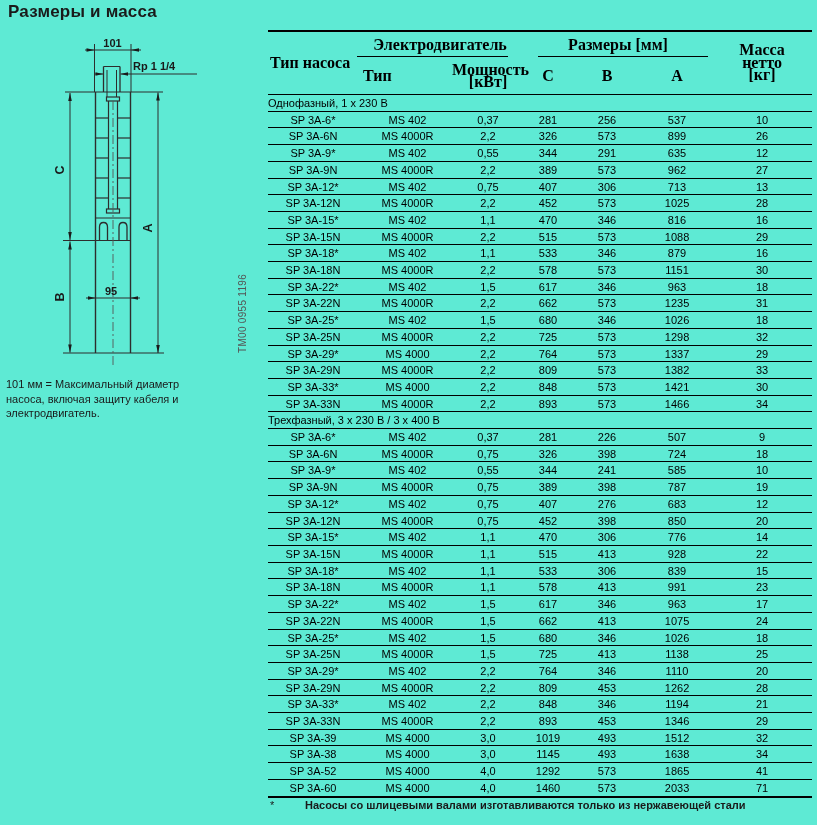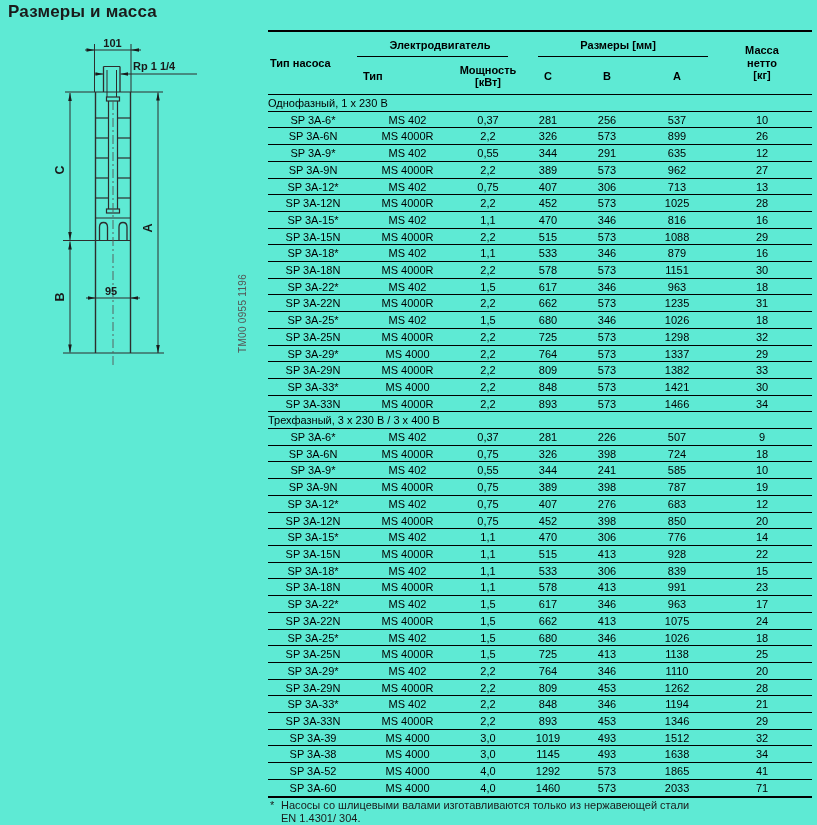--- a/index.html
+++ b/index.html
@@ -18,39 +18,39 @@
            font-size:10px;color:#555;white-space:nowrap;letter-spacing:.3px;}
 
   .caption{position:absolute;left:6px;top:377px;width:210px;font-size:11px;line-height:14.5px;color:#1a1a1a;}
 
   .table-wrap{position:absolute;left:268px;top:30px;width:544px;}
   table{border-collapse:collapse;width:544px;table-layout:fixed;
         border-top:2.5px solid #000;border-bottom:2.5px solid #000;}
   col.w1{width:88px;} col.w2{width:96px;} col.w3{width:72px;} col.w4{width:48px;}
   col.w5{width:70px;} col.w6{width:70px;} col.w7{width:100px;}
 
-  thead th{font-weight:bold;font-size:11px;line-height:12.5px;padding:2px 0;vertical-align:middle;color:#000;}
+  thead th{font-weight:bold;font-size:16px;line-height:12.5px;padding:2px 0;vertical-align:middle;color:#000;font-family:Liberation Serif, serif;}
   th.th-pump{text-align:left;padding-left:2px;border-bottom:1.8px solid #000;margin-left:43px;}
   th.th-mass{text-align:center;border-bottom:1.8px solid #000;}
   th.group{position:relative;height:22px;text-align:center;}
   th.group::after{content:"";position:absolute;bottom:1px;height:0;border-bottom:1.3px solid #000;}
   th.g-motor::after{left:1px;right:16px;}
   th.g-dims::after{left:14px;right:4px;}
   tr.subhead th{height:32px;border-bottom:1.8px solid #000;text-align:center;}
   tr.subhead th.th-motortype{text-align:left;padding-left:7px;}
 
   tbody td{font-size:11px;line-height:12.7px;padding:2px 0 1px;border-bottom:1px solid #000;
            text-align:center;color:#000;white-space:nowrap;overflow:hidden;}
   td.c-pump{text-align:center;padding-left:2px;}
   td.c-motor{text-align:center;padding-left:7px;}
   tr.section-row td{text-align:left;}
 
   .footnote{position:absolute;left:270px;top:799px;width:540px;font-size:11px;line-height:12.5px;color:#1a1a1a;}
   .footnote .marker{position:absolute;left:0;top:0;}
-  .footnote .fn-text{margin-left:11px;}
+  .footnote .fn-text{margin-left:35px;font-weight:bold;}
 </style>
 </head>
 <body>
 
 <div id="page">
 
   <div class="title">Размеры и масса</div>
 
   <svg class="drawing" width="200" height="348" viewBox="45 28 200 348">
     <g stroke="#2d2d2d" stroke-width="1" fill="none">
@@ -124,20 +124,21 @@
     <text class="dimtxt" x="112.5" y="46.5" text-anchor="middle">101</text>
     <text class="dimtxt" x="133" y="70" text-anchor="start">Rp 1 1/4</text>
     <text class="dimtxt-big" x="64" y="170" text-anchor="middle" transform="rotate(-90 64 170)">C</text>
     <text class="dimtxt-big" x="152" y="228" text-anchor="middle" transform="rotate(-90 152 228)">A</text>
     <text class="dimtxt-big" x="64" y="297" text-anchor="middle" transform="rotate(-90 64 297)">B</text>
     <text class="dimtxt" x="111" y="294.5" text-anchor="middle">95</text>
   </svg>
 
   <div class="figcode">TM00 0955 1196</div>
 
+  <div class="caption">101 мм = Максимальный диаметр насоса, включая защиту кабеля и электродвигатель.</div>
 
   <div class="table-wrap">
     <table>
       <colgroup>
         <col class="w1">
           <col class="w2">
           <col class="w3">
           <col class="w4">
           <col class="w5">
           <col class="w6">
@@ -533,17 +534,16 @@
             <td class="c-mass">71</td>
           </tr>
         </tbody>
     </table>
   </div>
 
   <div class="footnote">
     <span class="marker">*</span>
     <div class="fn-text">
       <div>Насосы со шлицевыми валами изготавливаются только из нержавеющей стали</div>
-      <div>EN 1.4301/ 304.</div>
     </div>
   </div>
 
 </div>
 
 </body></html>

